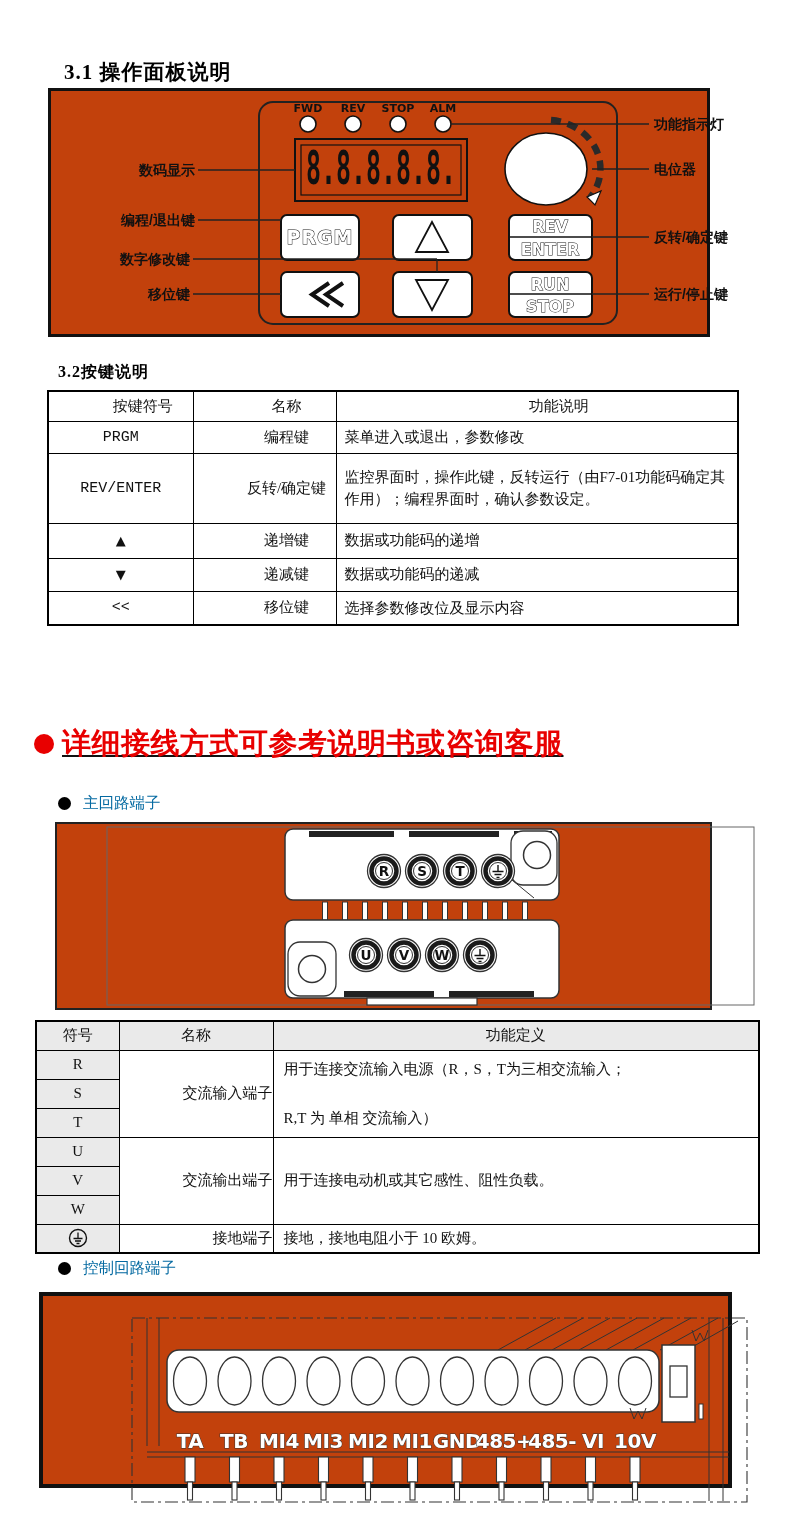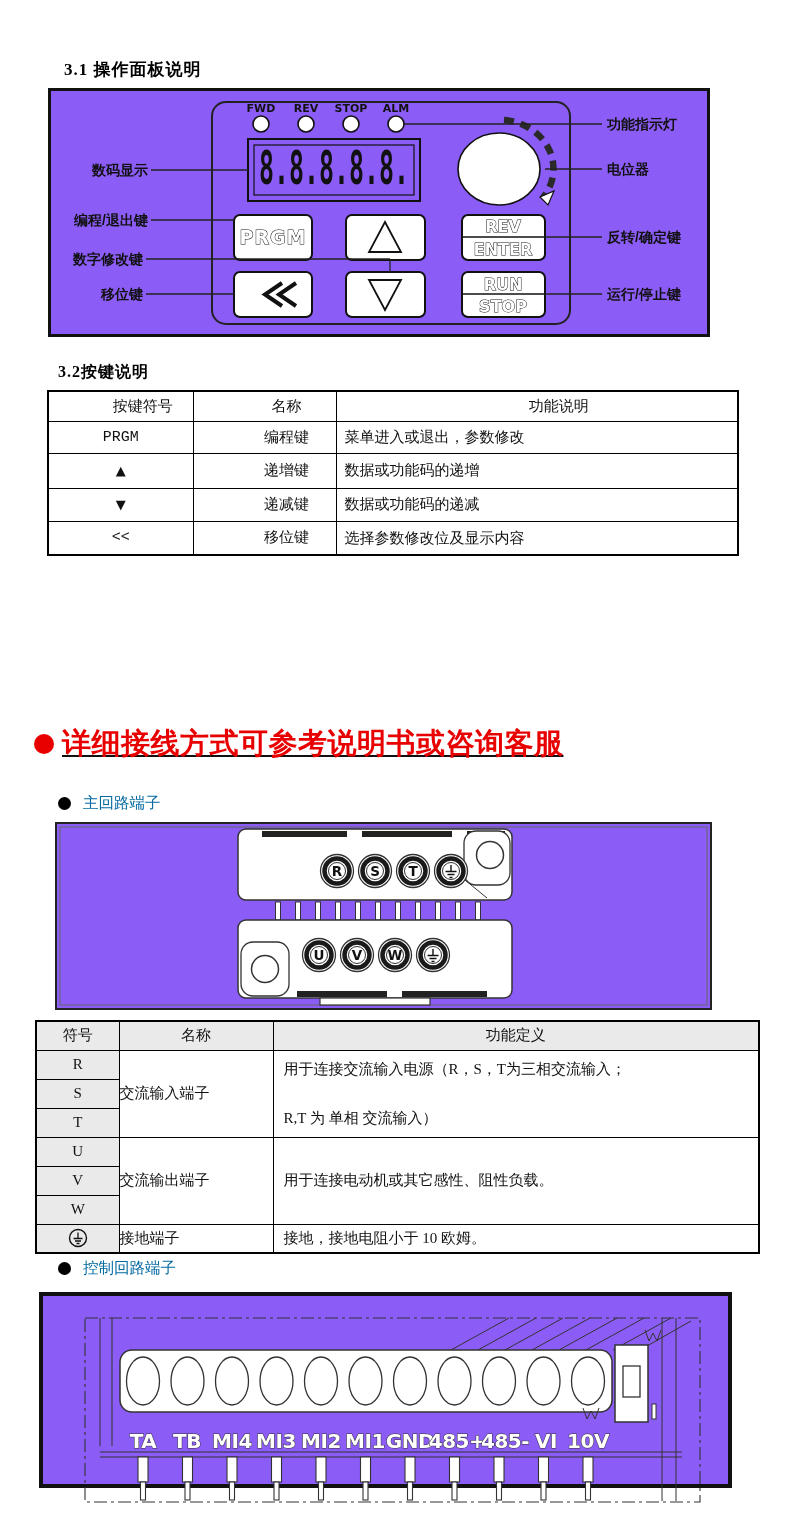--- a/index.html
+++ b/index.html
@@ -1,21 +1,21 @@
 <!DOCTYPE html>
 <html><head>
 <meta charset="utf-8">
 <style>
   html,body{margin:0;padding:0;background:#fff;}
   .page{position:relative;width:790px;height:1531px;background:#fff;overflow:hidden;
         font-family:"Liberation Serif",serif;color:#111;}
   .abs{position:absolute;}
-  .h-title{font-weight:bold;font-size:17px;letter-spacing:1px;color:#000;}
+  .h-title{font-weight:bold;font-size:21px;letter-spacing:1px;color:#000;}
   
-  .fig{position:absolute;box-sizing:border-box;background:#8b5cf6;}
+  .fig{position:absolute;box-sizing:border-box;background:#c2410c;padding-left:47px;}
   .fig1{left:48px;top:88px;width:662px;height:249px;border:3px solid #111;}
   .fig2{left:55px;top:822px;width:657px;height:188px;border:2px solid #222;}
   .fig3{left:39px;top:1292px;width:693px;height:196px;border:4px solid #111;}
   svg{display:block;}
   svg text{font-family:"DejaVu Sans",sans-serif;}
   .cn{font-size:14px;font-weight:600;fill:#111;font-family:"Liberation Sans",sans-serif;}
   .ledlbl{font-size:11px;font-weight:bold;fill:#111;}
   .hollow{fill:#fff;stroke:#111;stroke-width:1;font-weight:bold;paint-order:stroke;}
   .digits{font-family:"DejaVu Sans Mono",monospace;font-weight:bold;font-size:46px;fill:#111;}
   .ctl-lbl{font-size:20px;font-weight:bold;fill:#fff;stroke:#333;stroke-width:1;paint-order:stroke;letter-spacing:-0.5px;}
@@ -30,21 +30,21 @@
   .t1 .sym{text-align:center;font-family:"Liberation Mono",monospace;font-size:15px;}
   .t1 .nm{text-align:center;padding-left:44px;}
   .t1 .ds{text-align:left;padding:2px 8px;line-height:1.5;}
   .t1 .arrow{font-family:"DejaVu Sans",sans-serif;font-size:13px;}
   .rh30{height:30px}.rh32{height:32px}.rh70{height:70px}.rh35{height:35px}
   .rh33{height:33px}.rh34{height:34px}.rh74{height:74px}.rh29{height:29px}
   .t2{left:35px;top:1020px;width:723px;font-size:15px;border:2px solid #000;}
   .t2 td{border:1.5px solid #000;padding:0;}
   .t2 .sym{text-align:center;background:#eaeaea;font-family:"Liberation Serif",serif;}
   .t2 .hd{background:#eaeaea;text-align:center;}
-  .t2 .nm{text-align:left;}
+  .t2 .nm{text-align:right;}
   .t2 .ds{text-align:left;padding:2px 10px;margin-left:28px;}
   .ds2{display:flex;flex-direction:column;gap:30px;padding:6px 10px;}
   
   .notice{position:absolute;left:34px;top:724px;display:flex;align-items:center;gap:8px;text-decoration:underline;}
   .notice .dot{width:20px;height:20px;border-radius:50%;background:#e80000;flex:0 0 auto;}
   .notice .txt{font-family:"Liberation Sans",sans-serif;font-weight:bold;font-size:29px;color:#e80000;letter-spacing:0.5px;}
   .bullet-line{position:absolute;display:flex;align-items:center;gap:12px;}
   .bullet-line .bdot{width:13px;height:13px;border-radius:50%;background:#000;flex:0 0 auto;}
   .bullet-line .btxt{font-size:15.5px;color:#0369a1;}
   .bl1{left:58px;top:793px;}
@@ -149,20 +149,25 @@
     <tbody>
         <tr class="rh30">
       <td class="nm">按键符号</td>
       <td class="nm">名称</td>
       <td class="nm">功能说明</td>
     </tr>
     <tr class="rh32">
       <td class="sym">PRGM</td>
       <td class="nm">编程键</td>
       <td class="ds">菜单进入或退出，参数修改</td>
+    </tr>
+    <tr class="rh70">
+      <td class="sym">REV/ENTER</td>
+      <td class="nm">反转/确定键</td>
+      <td class="ds">监控界面时，操作此键，反转运行（由F7-01功能码确定其作用）；编程界面时，确认参数设定。</td>
     </tr>
     <tr class="rh35">
       <td class="sym arrow">▲</td>
       <td class="nm">递增键</td>
       <td class="ds">数据或功能码的递增</td>
     </tr>
     <tr class="rh33">
       <td class="sym arrow">▼</td>
       <td class="nm">递减键</td>
       <td class="ds">数据或功能码的递减</td>

